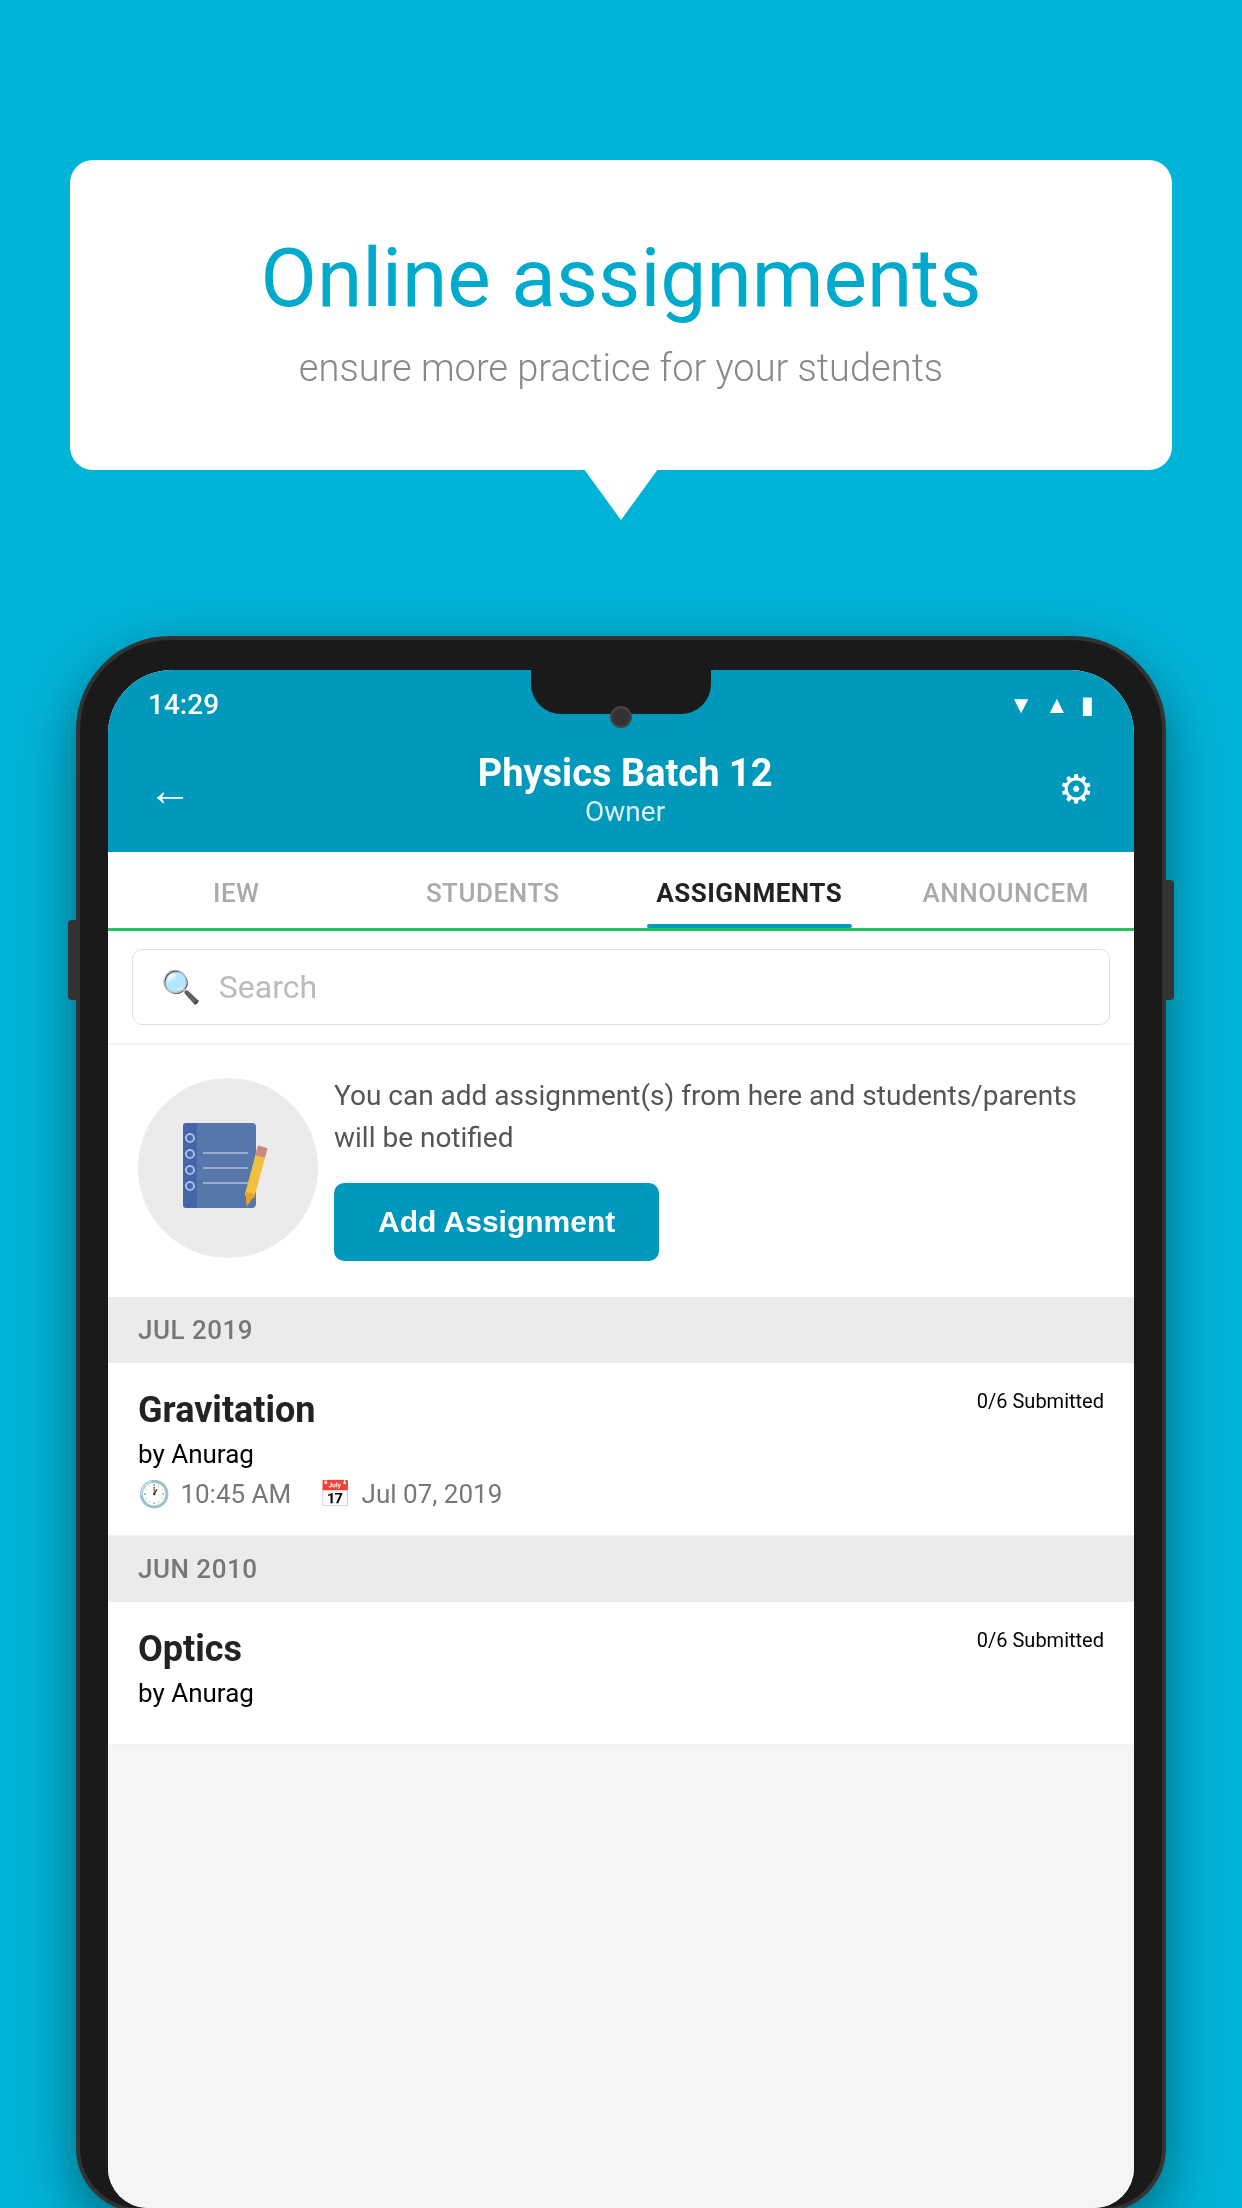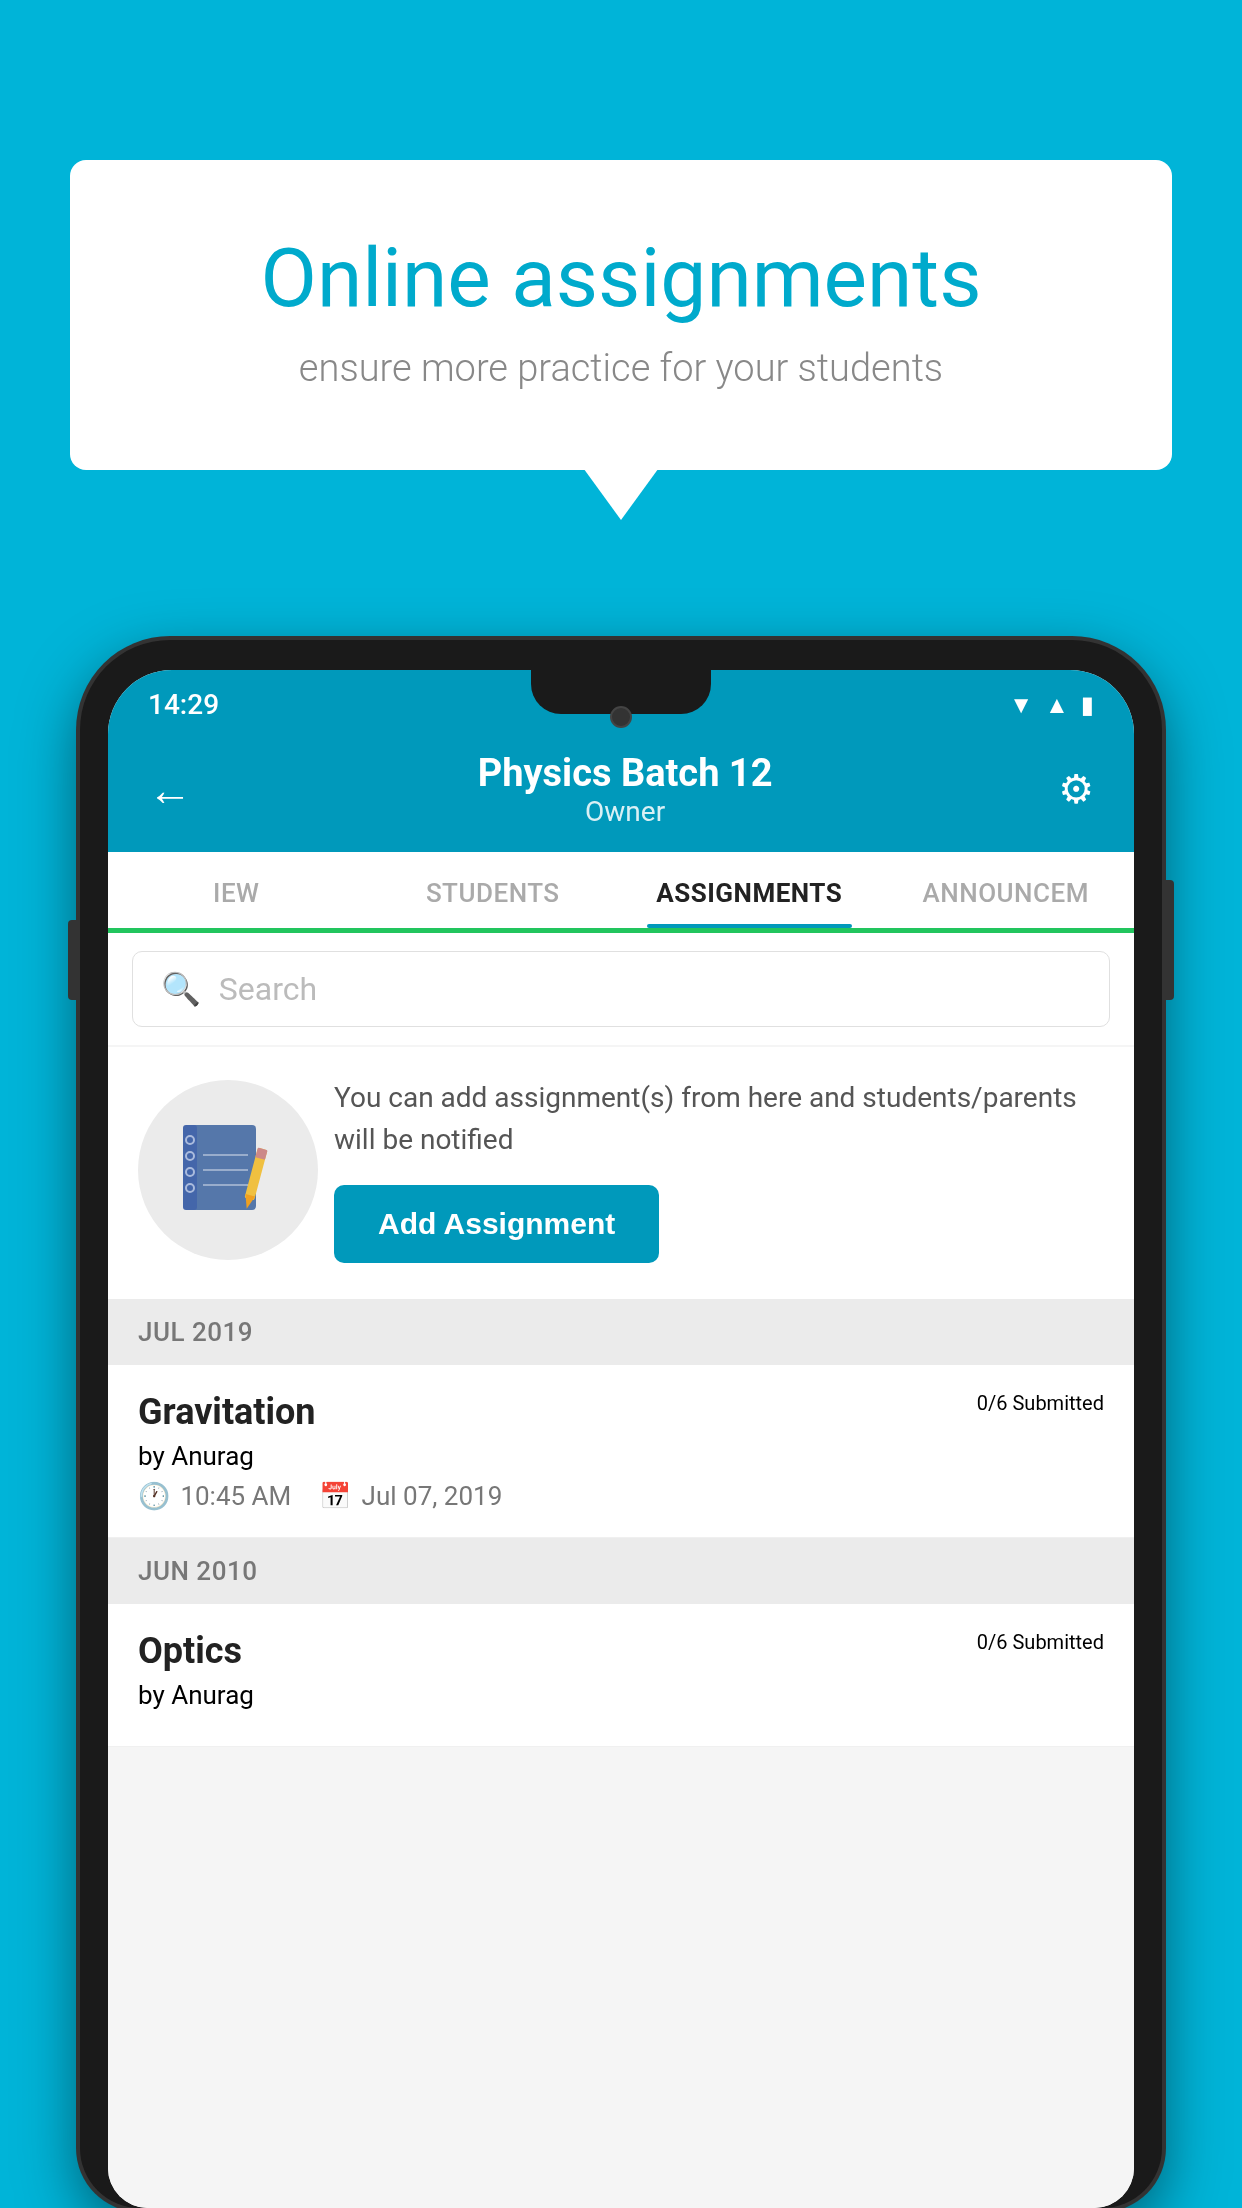--- a/index.html
+++ b/index.html
@@ -15,21 +15,21 @@
     
     .speech-bubble-area {
       position: absolute;
       top: 160px;
       left: 70px;
       right: 70px;
     }
 
     .speech-bubble {
       background: white;
-      border-radius: 16px;
+      border-radius: 23px;
       padding: 70px 80px 80px 80px;
       position: relative;
     }
 
     .speech-bubble::after {
       content: '';
       position: absolute;
       bottom: -50px;
       left: 50%;
       transform: translateX(-50%);
@@ -162,21 +162,21 @@
 
     .settings-btn {
       color: white;
       font-size: 40px;
     }
 
     
     .tab-bar {
       display: flex;
       background: white;
-      border-bottom: 5px solid #22c55e;
+      border-bottom: 3px solid #22c55e;
     }
 
     .tab-item {
       flex: 1;
       padding: 26px 10px 20px 10px;
       text-align: center;
       font-size: 26px;
       color: #aaa;
       font-weight: 500;
       letter-spacing: 0.5px;

